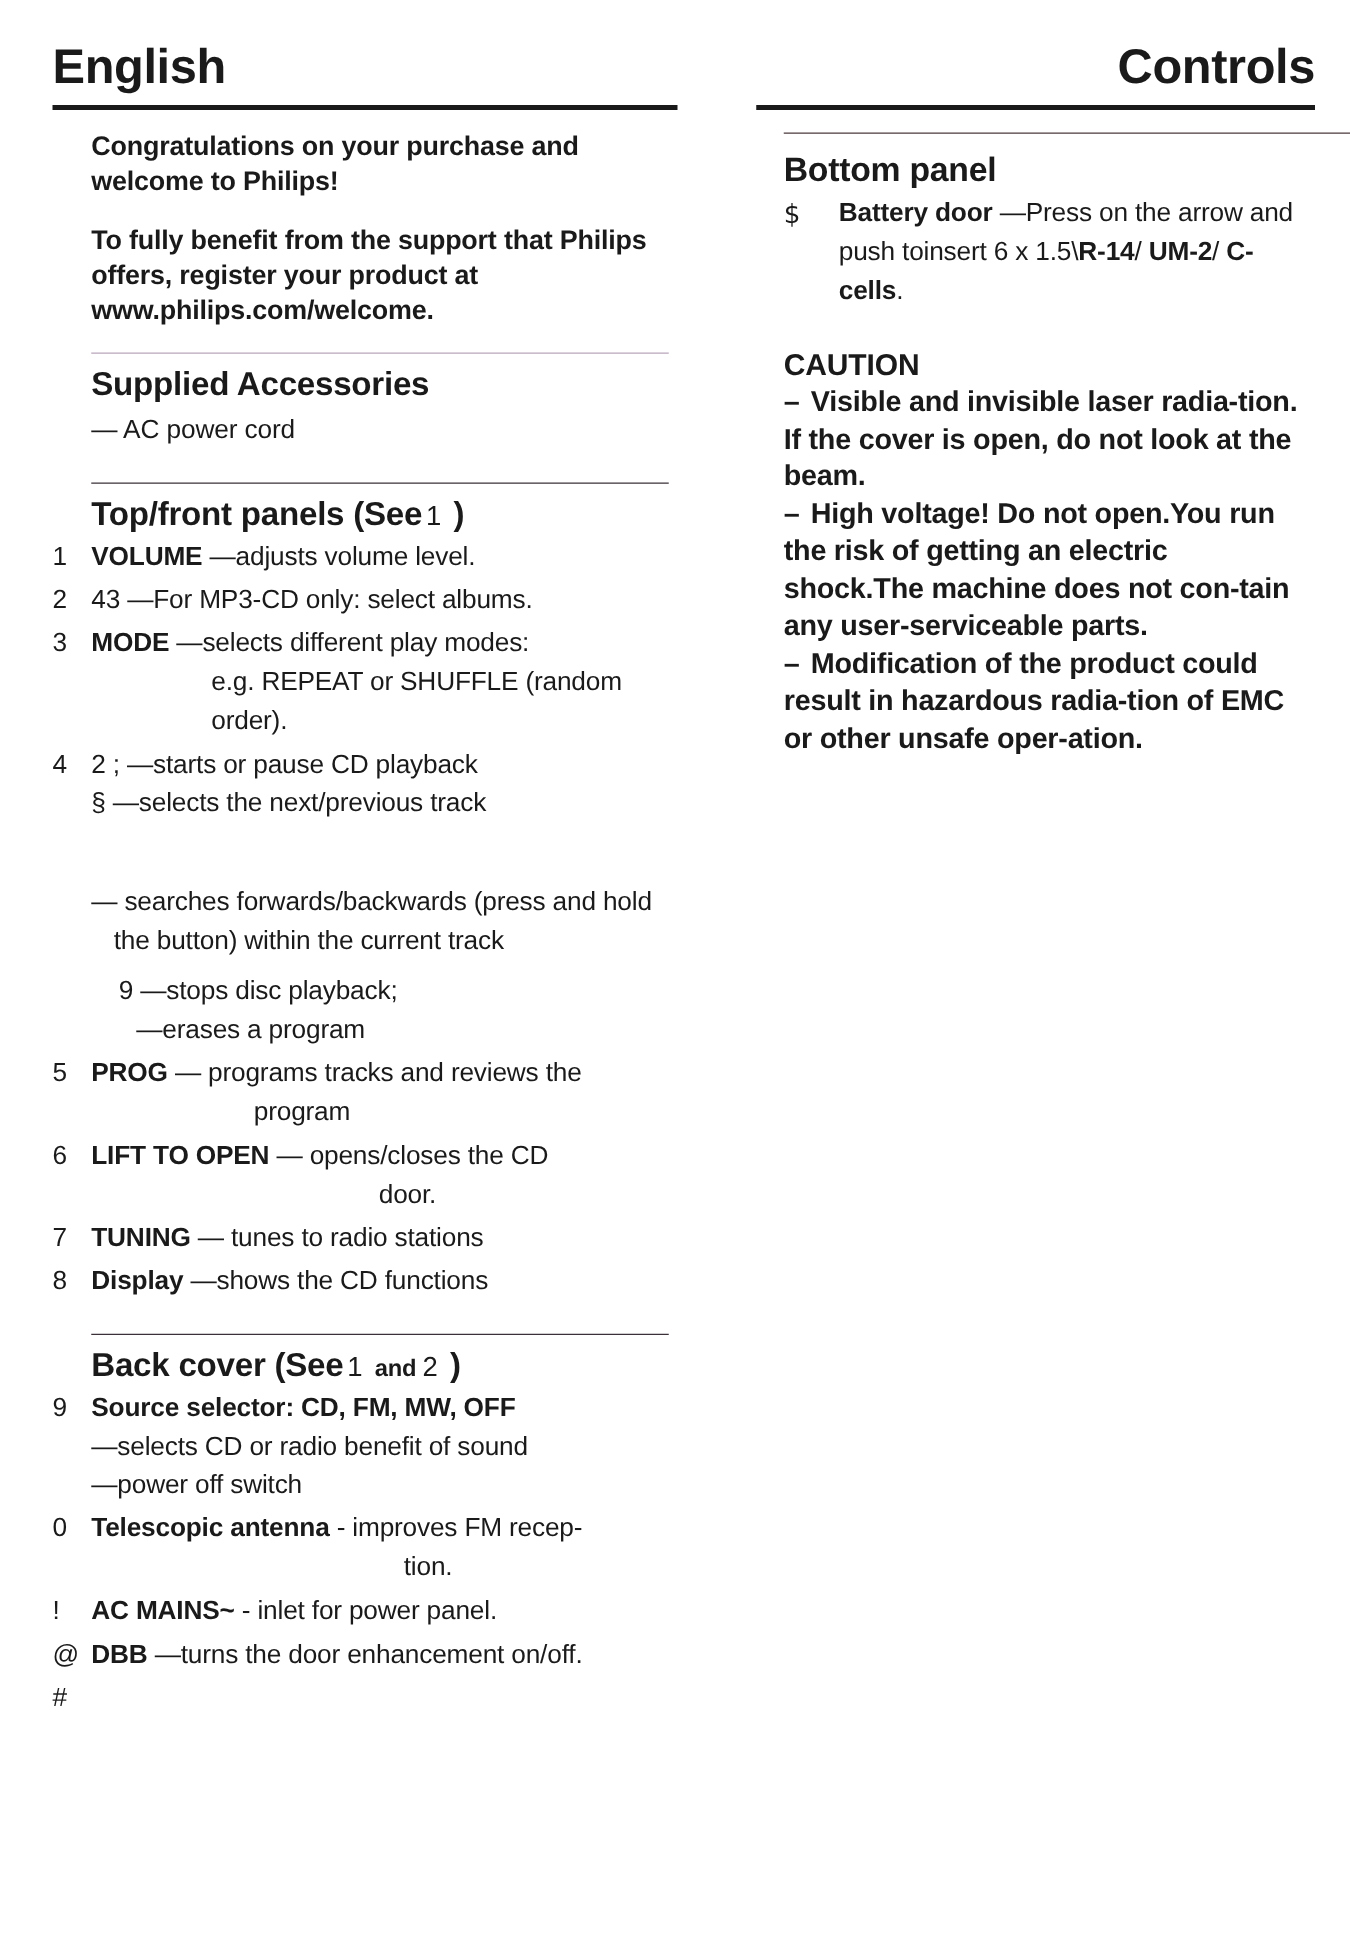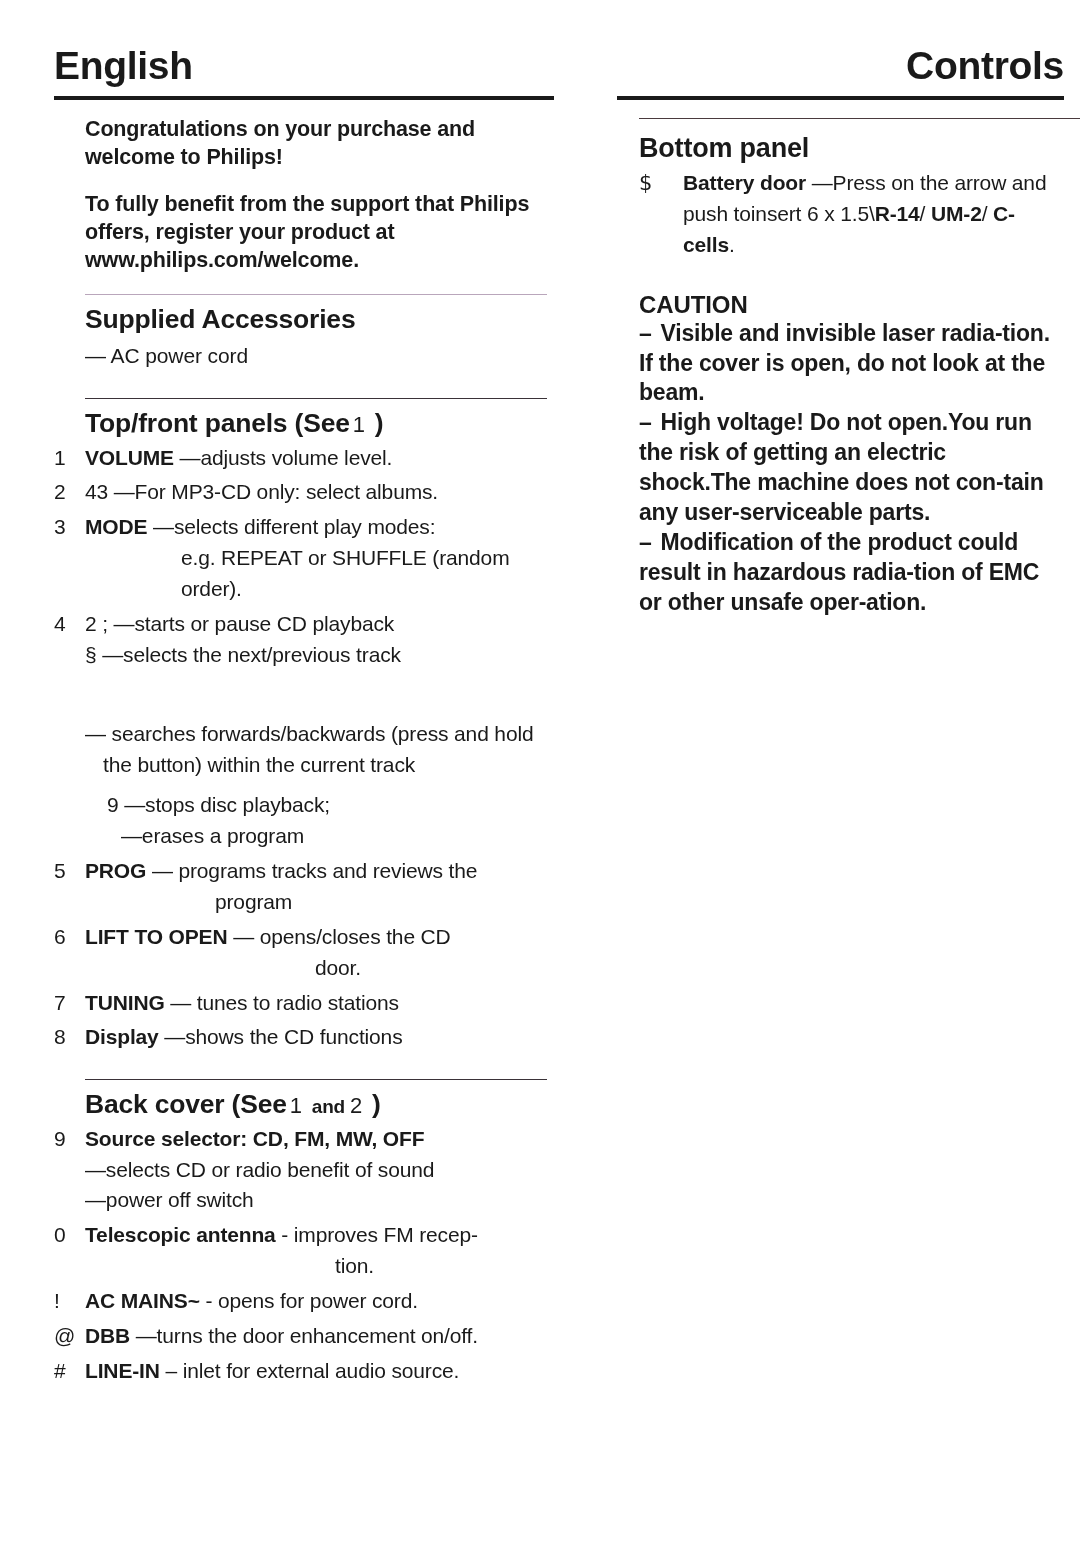--- a/index.html
+++ b/index.html
@@ -12,21 +12,21 @@
     height: 1568px;
     font-family: "Liberation Sans", sans-serif;
     color: #1a1a1a;
     overflow: hidden;
   }
   .page {
     position: relative;
     width: 1080px;
     height: 1568px;
     box-sizing: border-box;
-    padding: 12px;
+    padding: 0;
   }
   .cols {
     display: flex;
     width: 1080px;
   }
   .col {
     box-sizing: border-box;
   }
   .col-left  { width: 560px; padding-left: 42px; padding-right: 18px; }
   .col-right { width: 520px; padding-left: 45px; padding-right: 28px; }
@@ -282,31 +282,30 @@
           <span class="body"><span class="b">Source selector</span><span class="b">: CD, FM, MW, OFF</span><span class="n subline">—selects CD or radio benefit of sound</span><span class="n subline">—power off switch</span></span>
         </li>
 
         <li class="gap-sm">
           <span class="marker">0</span>
           <span class="body"><span class="b">Telescopic antenna</span><span class="n"> - improves FM recep-</span><span class="n" style="display:block;padding-left:250px">tion.</span></span>
         </li>
 
         <li class="gap-sm">
           <span class="marker">!</span>
-          <span class="body"><span class="b">AC MAINS~</span><span class="n"> - opens for power cord.</span></span>
+          <span class="body"><span class="b">AC MAINS~</span><span class="n"> - inlet for power panel.</span></span>
         </li>
 
         <li class="gap-sm">
           <span class="marker">@</span>
           <span class="body"><span class="b">DBB</span><span class="n"> —turns the door enhancement on/off.</span></span>
         </li>
 
         <li class="gap-sm">
           <span class="marker">#</span>
-          <span class="body"><span class="b">LINE-IN</span><span class="n"> – inlet for external audio source.</span></span>
         </li>
       </ul>
 
     </div>
 
     <div class="col col-right">
 
       <h1 class="page-title right">Controls</h1>
       <hr class="title-rule">
 

